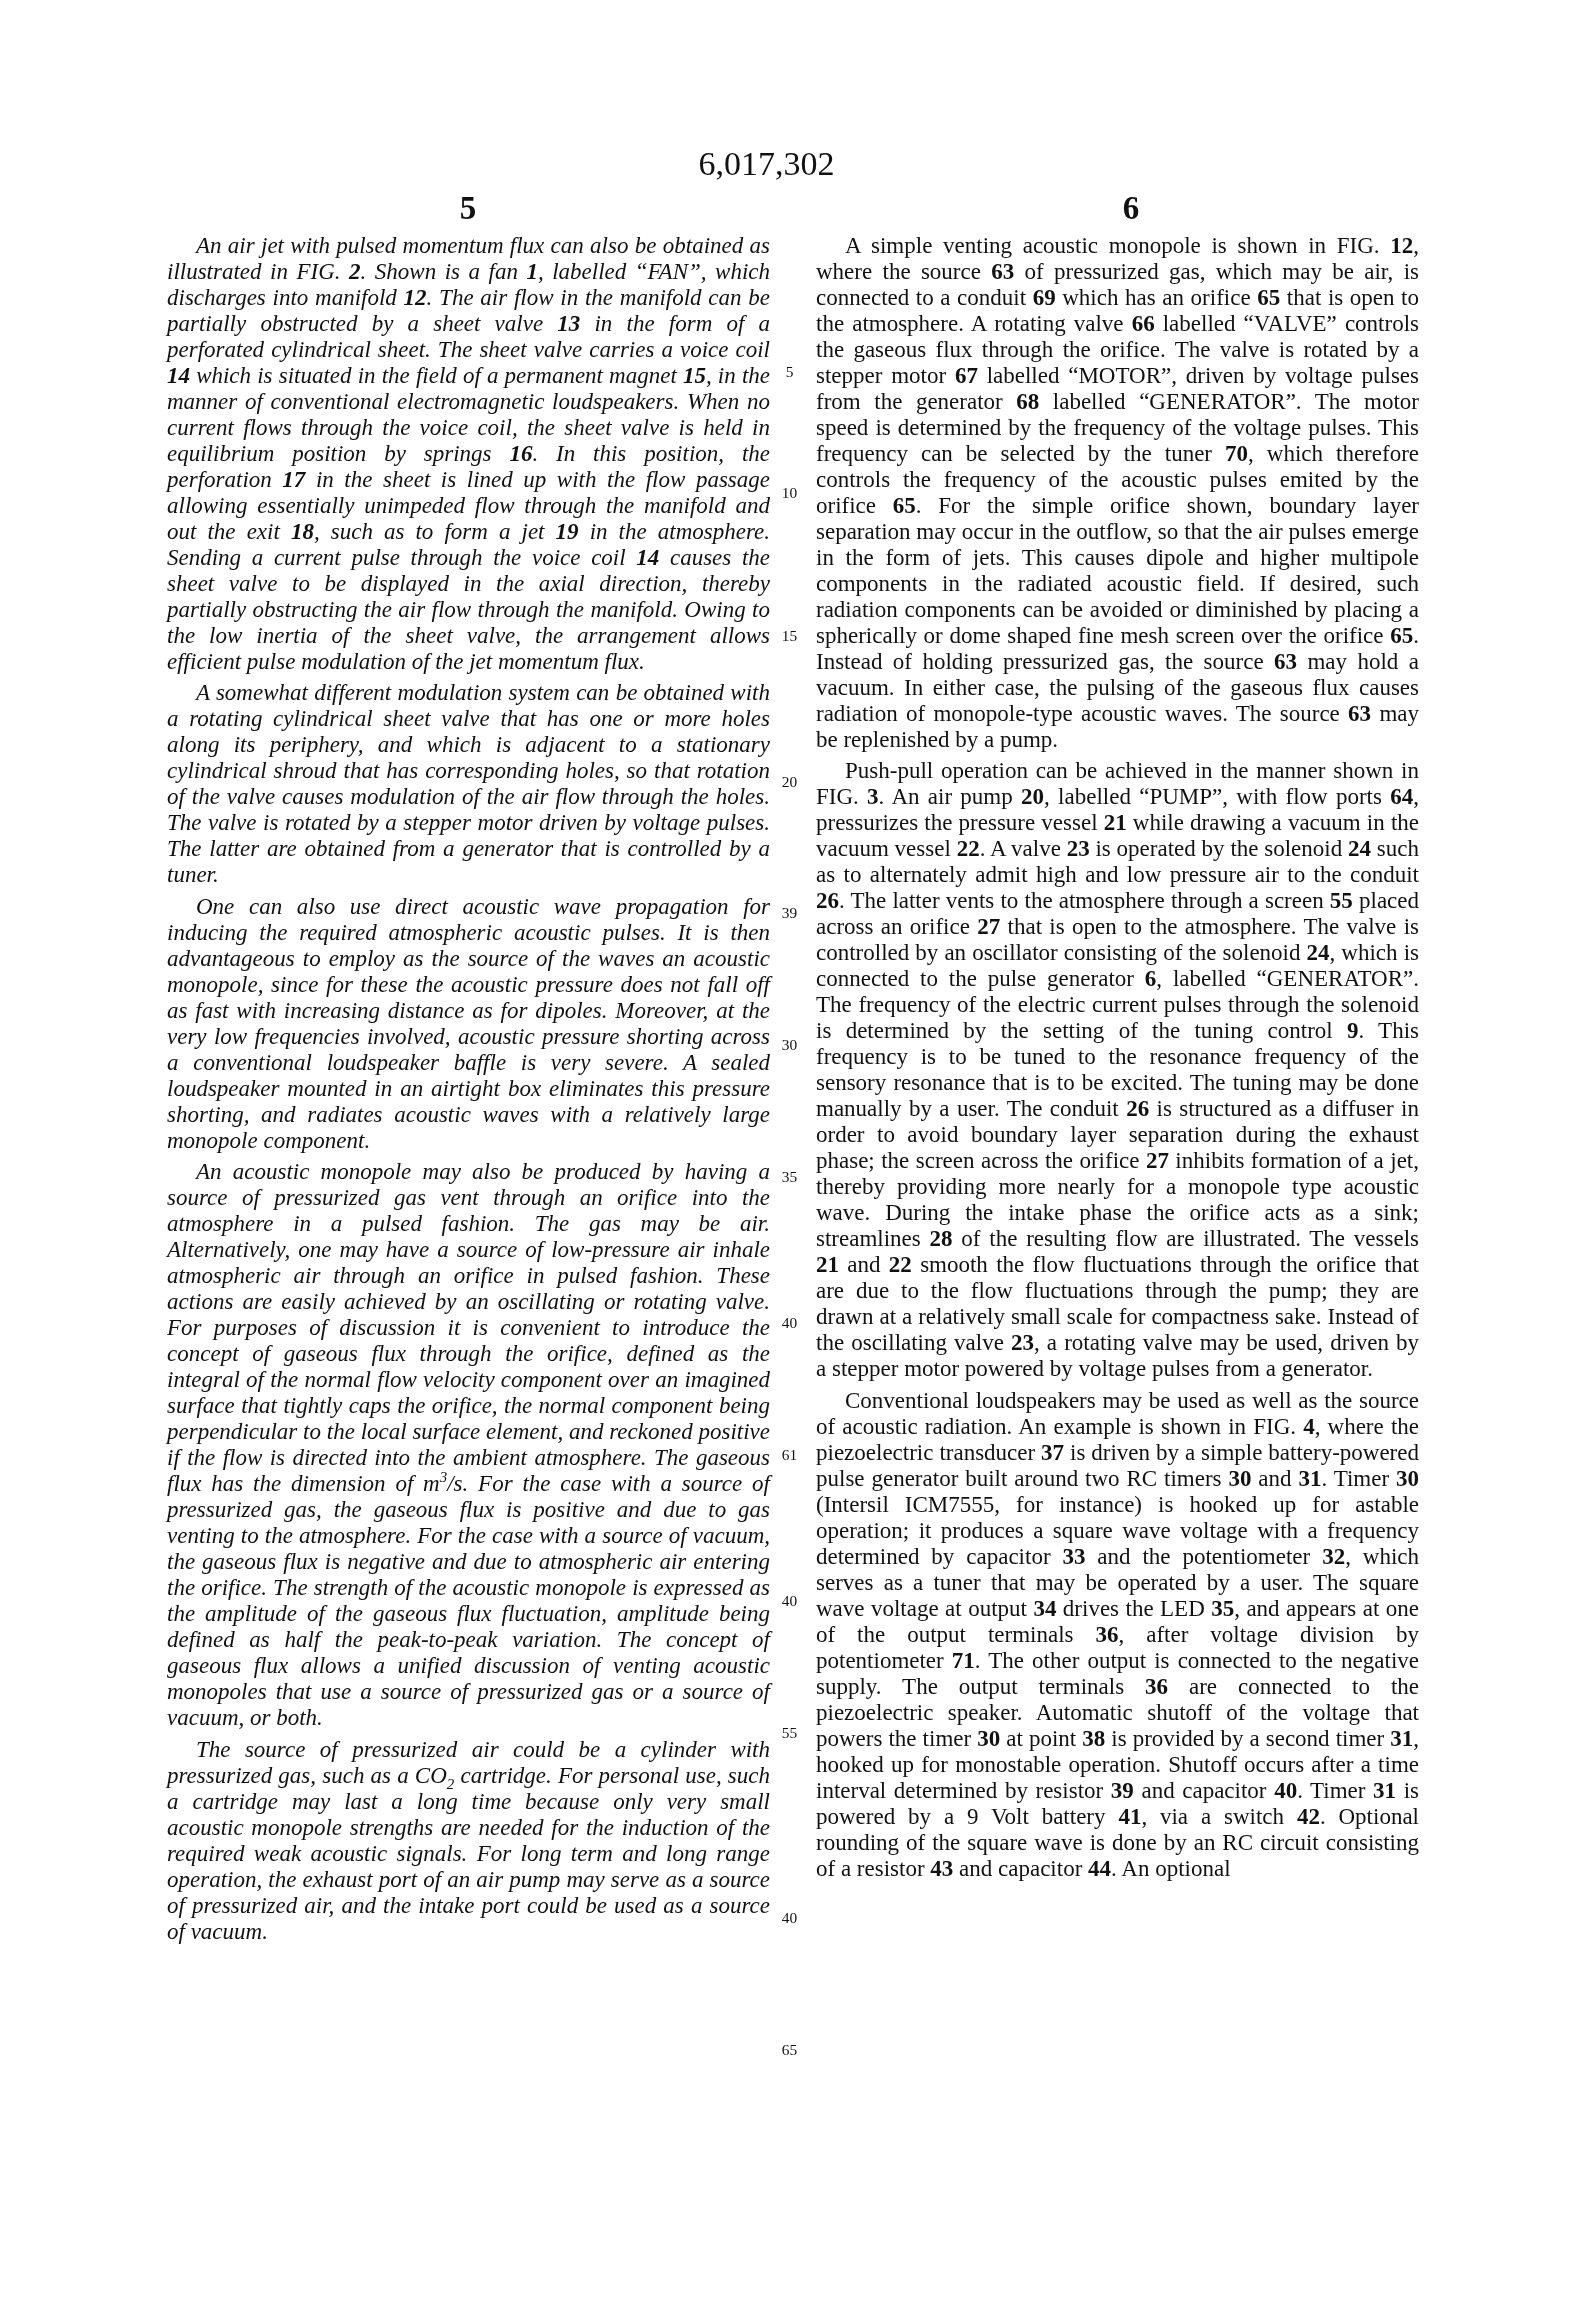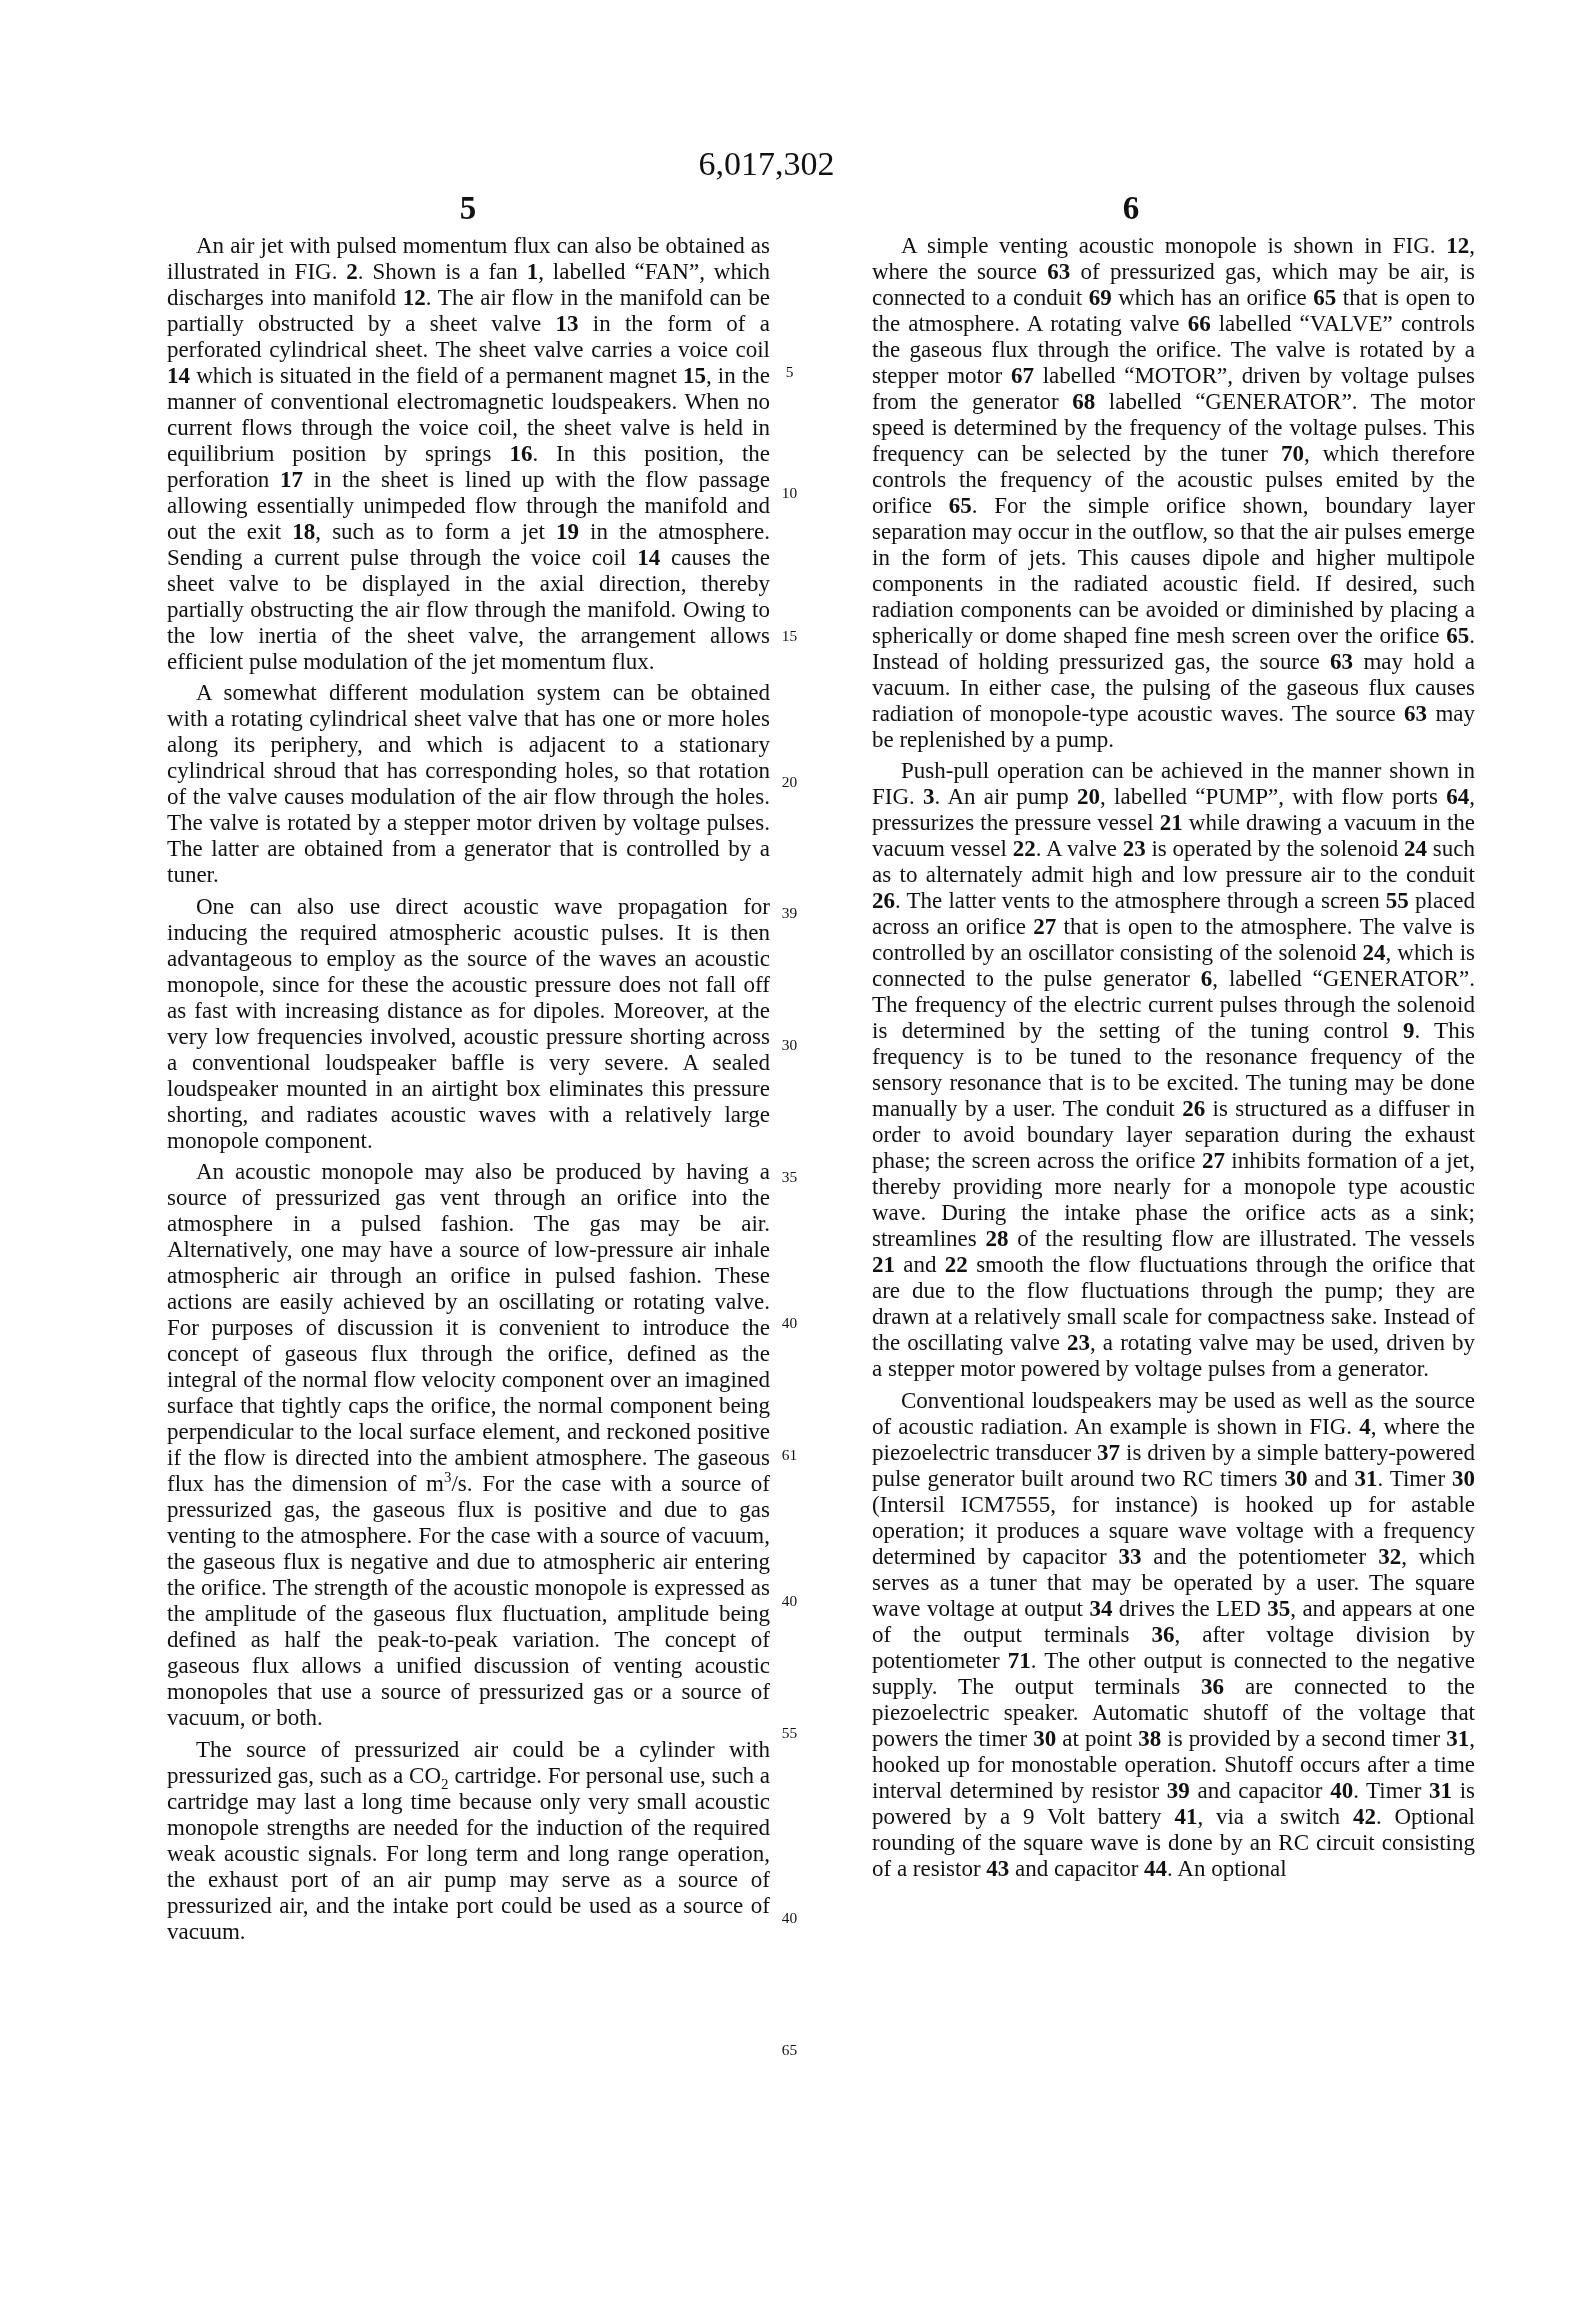--- a/index.html
+++ b/index.html
@@ -2,22 +2,22 @@
 <html style="font-size:14.5px"><head>
 <meta charset="utf-8">
 <style>
   html, body { margin: 0; padding: 0; background: #ffffff; }
   body { width: 1577px; height: 2316px; position: relative; overflow: hidden; color: #111; font-family: "Liberation Serif", "DejaVu Serif", serif; }
   .patent-no { position: absolute; top: 145px; left: 0; width: 1533px; text-align: center; font-size: 34px; letter-spacing: 0px; }
   .col-num { position: absolute; top: 190px; font-size: 33px; font-weight: bold; width: 54px; text-align: center; }
   .col-num.left { left: 441px; }
   .col-num.right { left: 1104px; }
   .column { position: absolute; top: 233px; width: 603px; font-size: 23px; line-height: 26px; text-align: justify; hyphens: none; }
-  .column.left { left: 167px; }
-  .column.right { left: 872px; }
+  .column.left { left: 167px; font-style: italic; }
+  .column.right { left: 816px; }
   .column p { margin: 0 0 5.4px 0; text-indent: 29px; }
   .column p b { font-weight: bold; }
   .gutter { position: absolute; top: 233px; left: 776px; width: 27px; font-size: 15.4px; }
   .gutter span { position: absolute; left: 0; width: 27px; text-align: center; }
   sup, sub { font-size: 65%; line-height: 0; }
 </style>
 </head>
 <body>
 
 <div class="patent-no">6,017,302</div>

